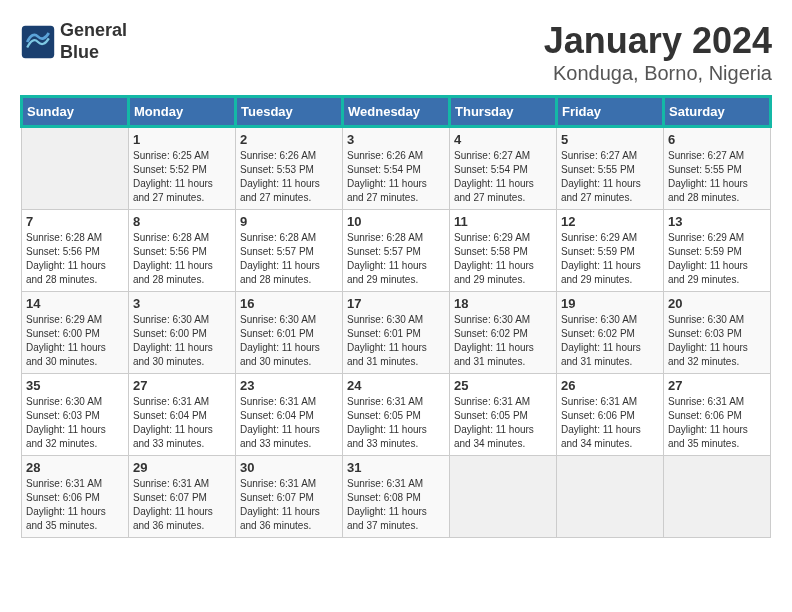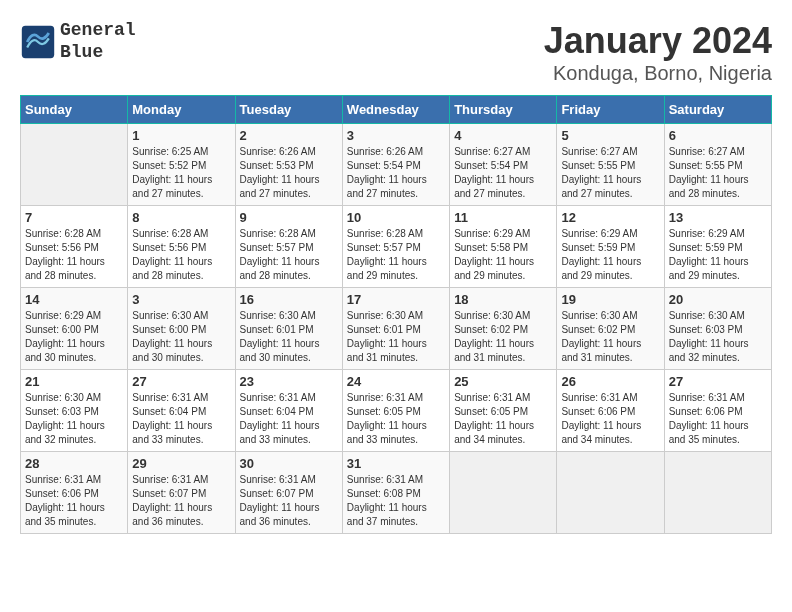--- a/index.html
+++ b/index.html
@@ -22,21 +22,20 @@
       gap: 4px;
     }
     .logo-text {
       font-size: 18px;
       font-weight: bold;
       color: #333;
       line-height: 1.2;
     }
     .logo-text span {
       display: block;
-      font-family: Liberation Mono, monospace;
     }
     .logo-icon {
       width: 36px;
       height: 36px;
     }
     .title-block {
       text-align: right;
     }
     .calendar-title {
       font-size: 36px;
@@ -53,21 +52,21 @@
       border-collapse: collapse;
       font-size: 11px;
     }
     thead tr th {
       background-color: #3a6fad;
       color: #fff;
       padding: 6px 4px;
       text-align: left;
       font-size: 13px;
       font-weight: bold;
-      border: 1px solid #14b8a6;
+      border: 3px solid #14b8a6;
     }
     tbody tr td {
       border: 1px solid #ccc;
       vertical-align: top;
       padding: 4px;
       min-height: 80px;
       height: 80px;
       width: 14.28%;
     }
     tbody tr:nth-child(odd) td {
@@ -248,21 +247,21 @@
         </td>
         <td>
           <span class="day-number">20</span>
           <div class="day-info" style="white-space: pre-line;">Sunrise: 6:30 AM
 Sunset: 6:03 PM
 Daylight: 11 hours and 32 minutes.</div>
         </td>
       </tr>
       <tr>
         <td>
-          <span class="day-number">21</span>
+          <span class="day-number">35</span>
           <div class="day-info" style="white-space: pre-line;">Sunrise: 6:30 AM
 Sunset: 6:03 PM
 Daylight: 11 hours and 32 minutes.</div>
         </td>
         <td>
           <span class="day-number">27</span>
           <div class="day-info" style="white-space: pre-line;">Sunrise: 6:31 AM
 Sunset: 6:04 PM
 Daylight: 11 hours and 33 minutes.</div>
         </td>

